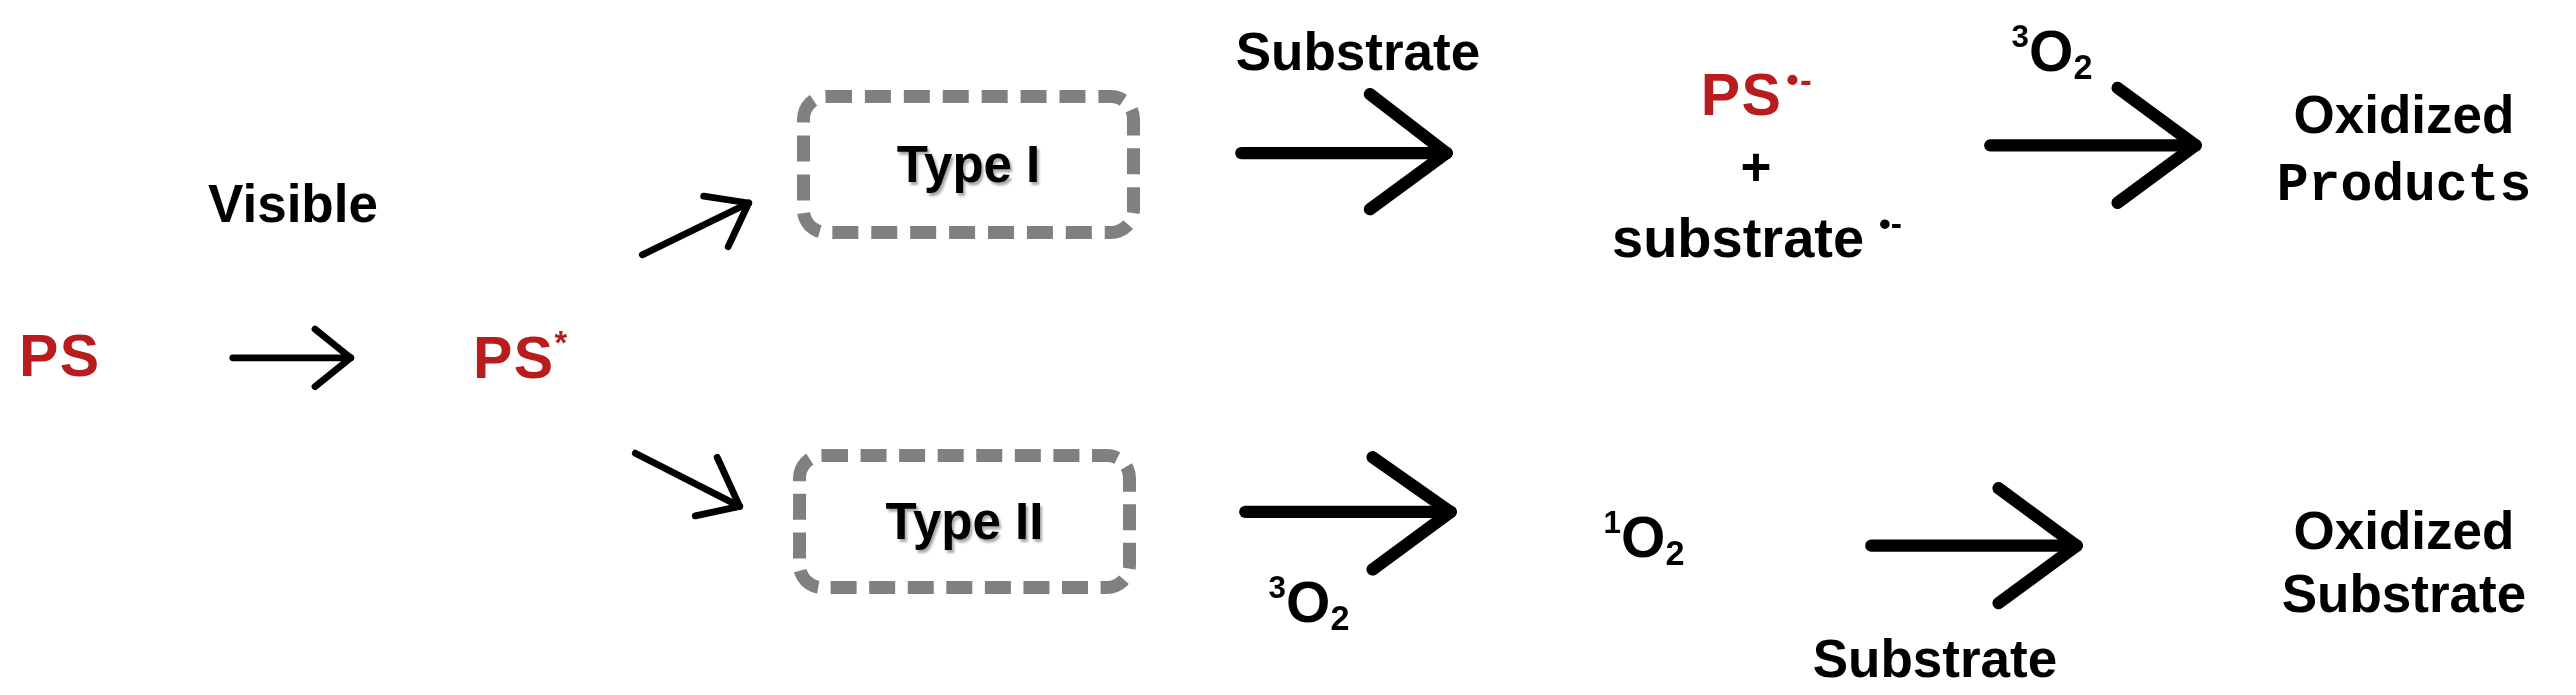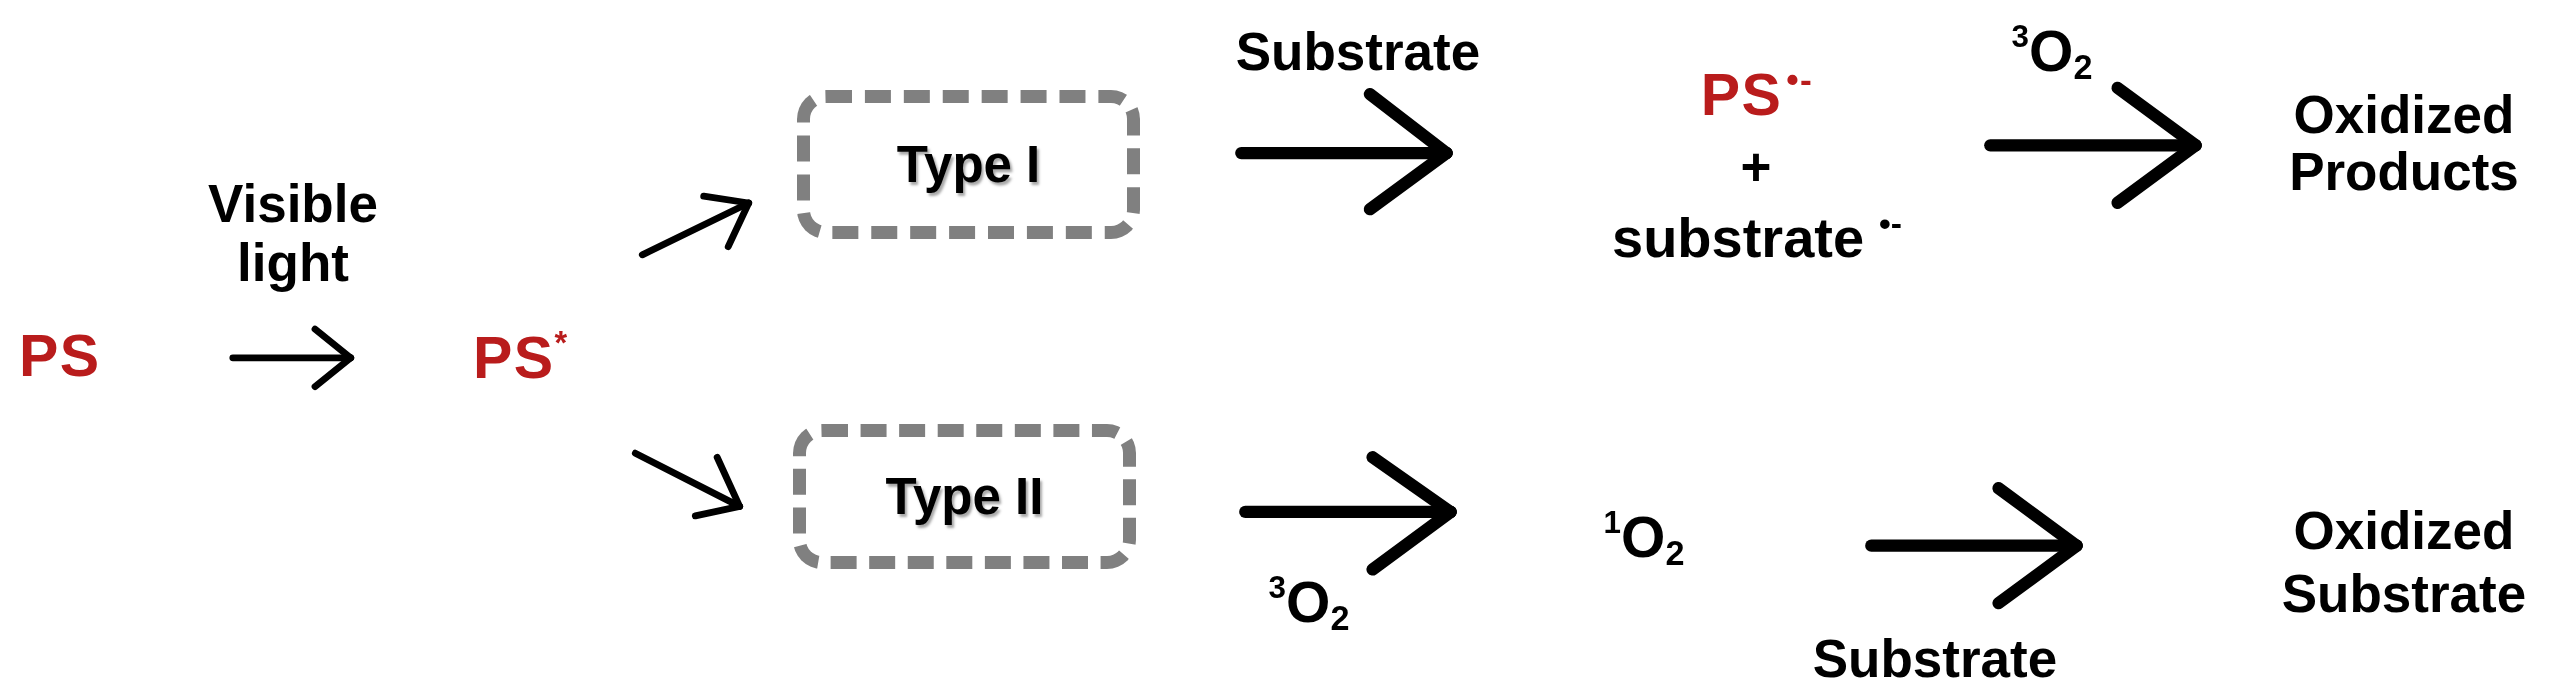--- a/index.html
+++ b/index.html
@@ -21,21 +21,20 @@
 </style>
 </head>
 <body>
 
 <div class="lbl ps blue" style="left:19px; top:327px;">
   <span>PS</span>
 </div>
 
 <div class="lbl center big" style="left:293px; top:177px;">
   <div>Visible</div>
-  <div style="margin-top:5.5px;">light</div>
 </div>
 
 <svg class="arrow" style="left:226px; top:322px;" width="137" height="69" viewBox="0 0 200 100">
   <g stroke="#000" stroke-width="10" stroke-linecap="round" fill="none">
     <line x1="10" y1="52" x2="182" y2="52"></line>
     <line x1="130" y1="10" x2="182" y2="52"></line>
     <line x1="130" y1="94" x2="182" y2="52"></line>
   </g>
 </svg>
 
@@ -56,21 +55,21 @@
     <line x1="12" y1="12" x2="165" y2="90"></line>
     <line x1="132" y1="18" x2="165" y2="90"></line>
     <line x1="100" y1="104" x2="165" y2="90"></line>
   </g>
 </svg>
 
 <div class="type-box" style="left:797px; top:90px; width:343px; height:149px;">
   <span class="type-label">Type I</span>
 </div>
 
-<div class="type-box" style="left:793px; top:424px; width:343px; height:145px;">
+<div class="type-box" style="left:793px; top:449px; width:343px; height:145px;">
   <span class="type-label">Type II</span>
 </div>
 
 <div class="lbl center big" style="left:1358px; top:25px;">
   <span>Substrate</span>
 </div>
 
 <svg class="arrow" style="left:1233px; top:86px;" width="226" height="130" viewBox="0 0 330 190">
   <g stroke="#000" stroke-width="18" stroke-linecap="round" fill="none">
     <line x1="12" y1="98" x2="312" y2="98"></line>
@@ -98,21 +97,21 @@
 <svg class="arrow" style="left:1982px; top:81px;" width="226" height="130" viewBox="0 0 330 190">
   <g stroke="#000" stroke-width="18" stroke-linecap="round" fill="none">
     <line x1="12" y1="94" x2="312" y2="94"></line>
     <line x1="198" y1="10" x2="312" y2="94"></line>
     <line x1="198" y1="178" x2="312" y2="94"></line>
   </g>
 </svg>
 
 <div class="lbl center big" style="left:2404px; top:88px;">
   <div>Oxidized</div>
-  <div style="margin-top:4px;">Products</div>
+  <div style="margin-top:19px;font-family:Liberation Mono, monospace;">Products</div>
 </div>
 
 <svg class="arrow" style="left:1237px; top:449px;" width="226" height="130" viewBox="0 0 330 190">
   <g stroke="#000" stroke-width="18" stroke-linecap="round" fill="none">
     <line x1="12" y1="92" x2="312" y2="92"></line>
     <line x1="198" y1="12" x2="312" y2="92"></line>
     <line x1="198" y1="176" x2="312" y2="92"></line>
   </g>
 </svg>
 

